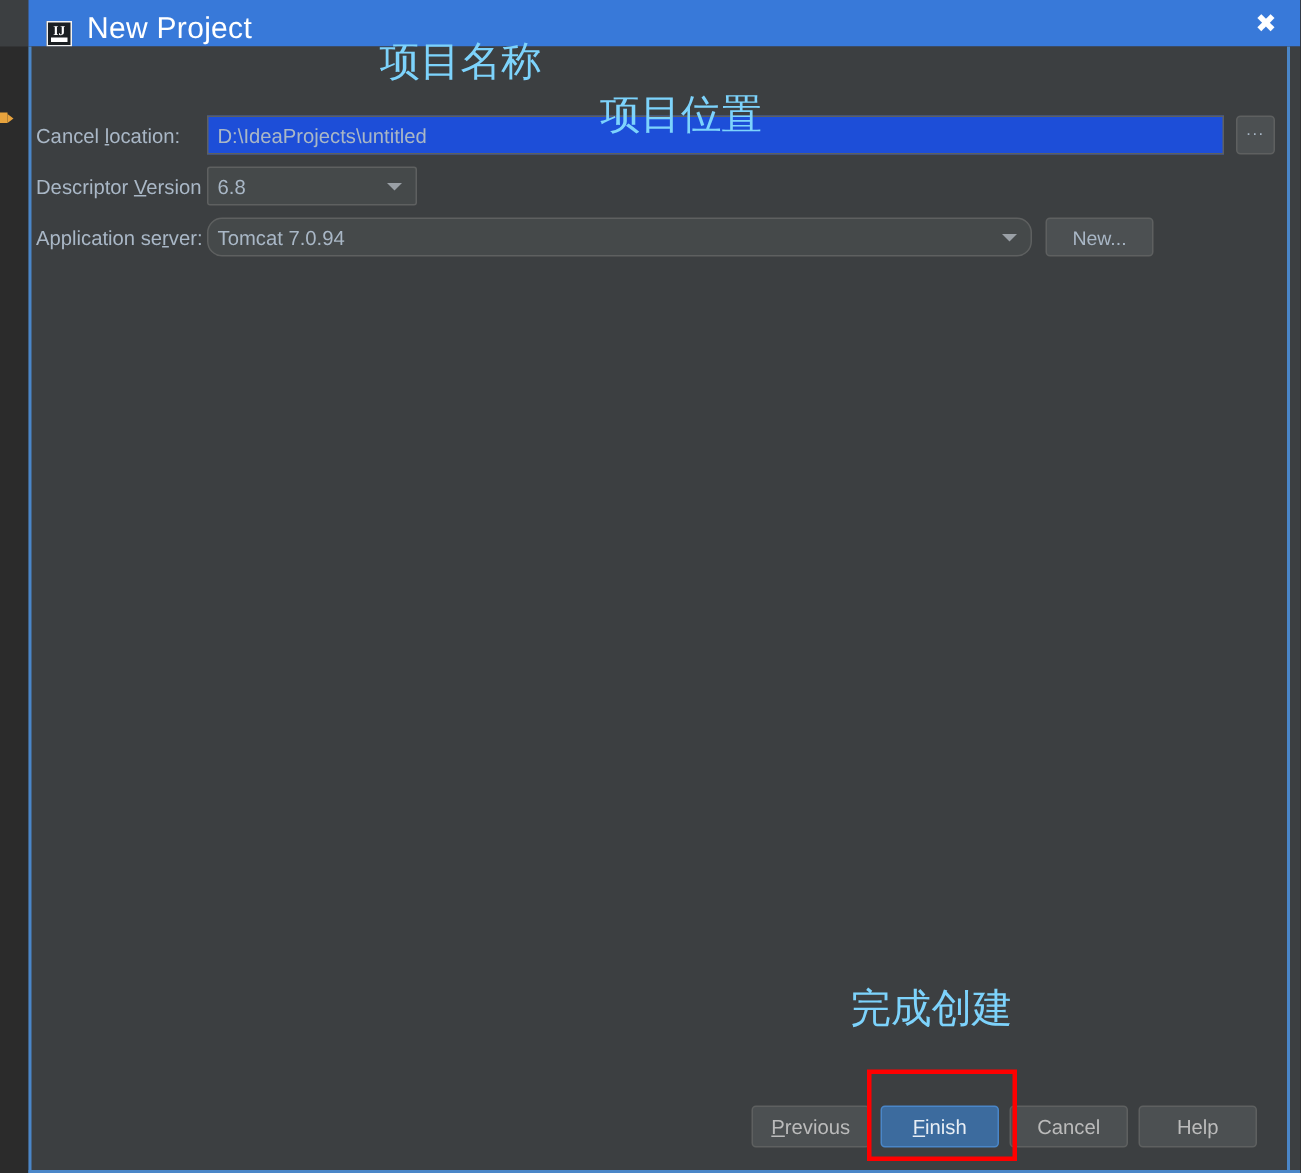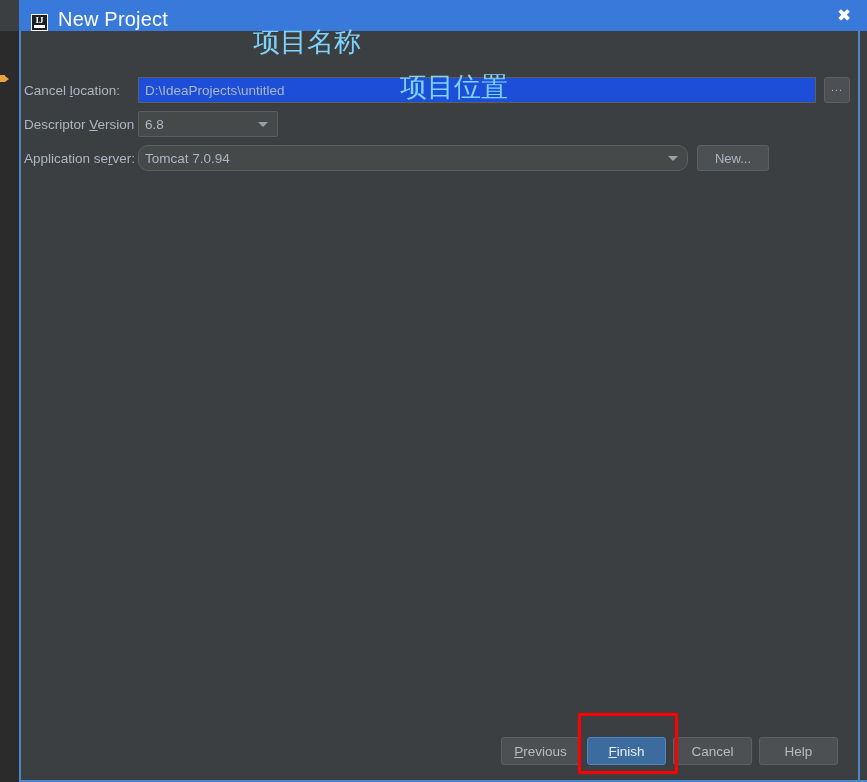--- a/index.html
+++ b/index.html
@@ -321,16 +321,17 @@
         <span>Help</span>
         <u></u>
         <span></span>
       </div>
 
   </div>
 
   <div class="right-edge"></div>
 
   <div class="annot" style="left:253px; top:28px;">项目名称</div>
-  <div class="annot" style="left:400px; top:73px;">项目位置</div>
+  <div class="annot" style="left:400px; top:63px;">项目位置</div>
+  <div class="annot" style="left:567px; top:659px;">完成创建</div>
   <div class="annot-box" style="left:578px; top:713px; width:100px; height:61px;"></div>
 
 </div>
 
 </body></html>

